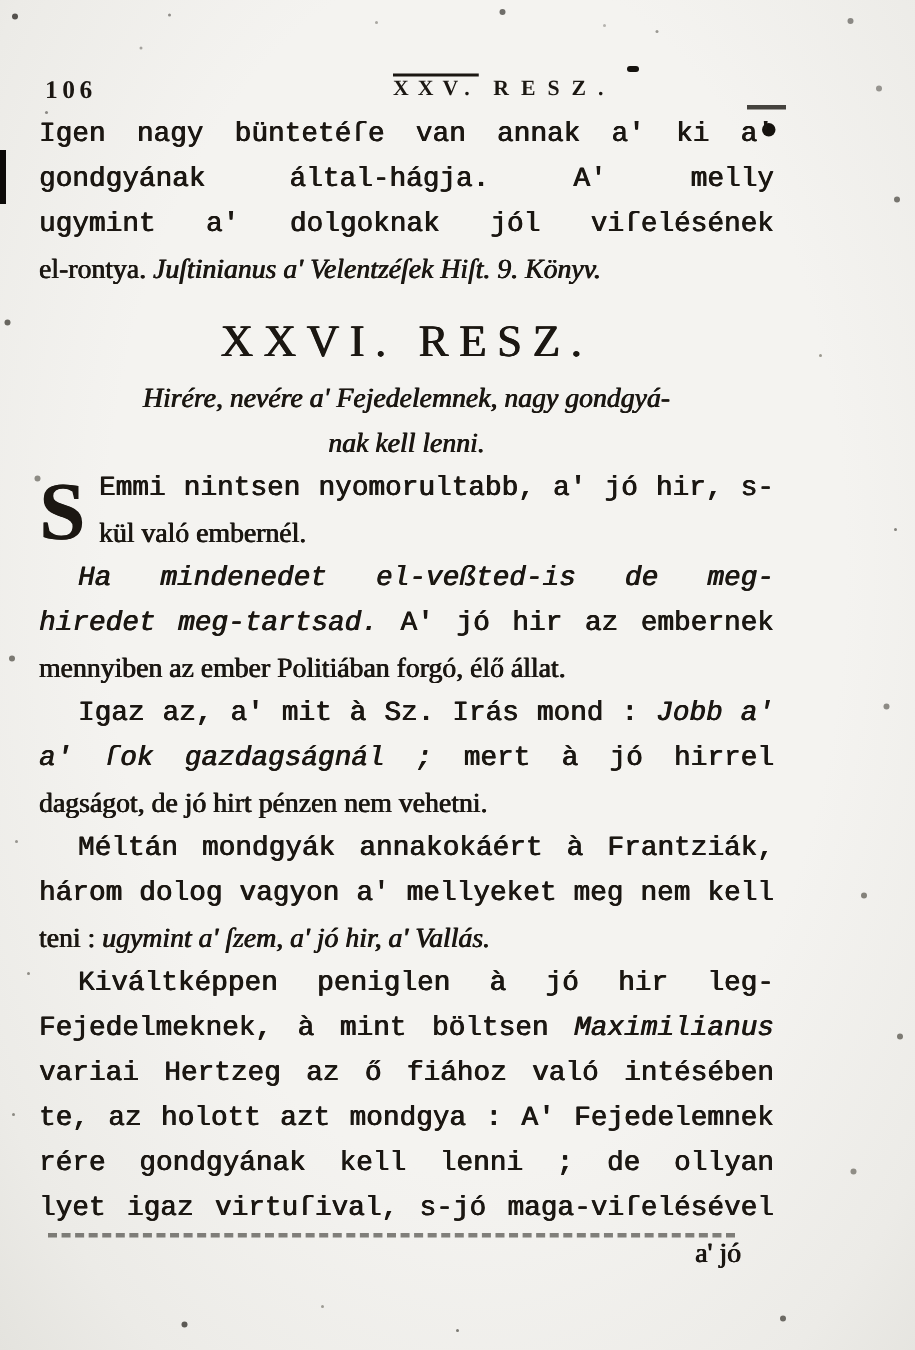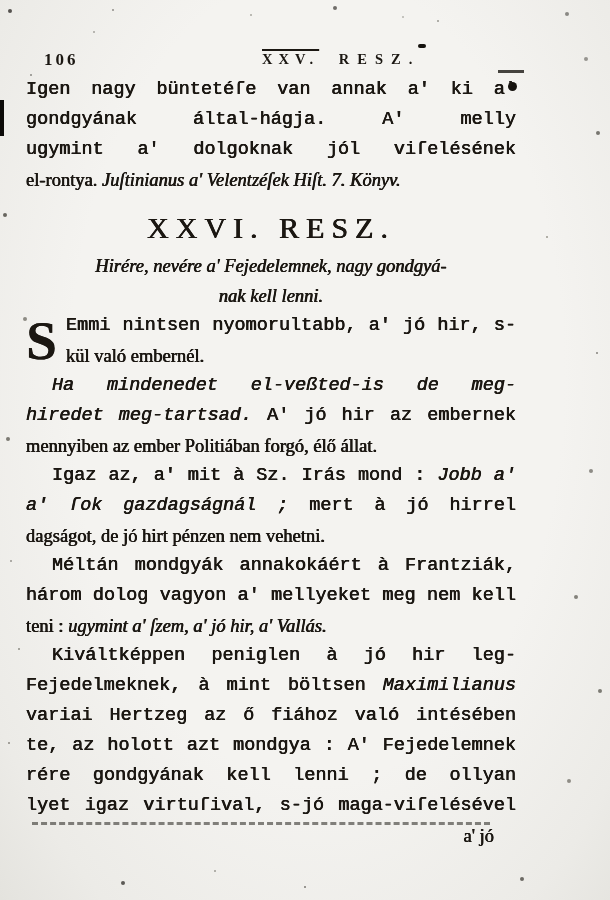--- a/index.html
+++ b/index.html
@@ -31,29 +31,29 @@
       10px 560px 0 0 #97958f, 575px 596px 0 1px #84827b, 18px 648px 0 0 #8e8c85,
       599px 690px 0 1px #7d7b74, 8px 742px 0 0 #8b8982, 568px 780px 0 1px #8f8d86,
       122px 882px 0 1px #5c5a55, 304px 886px 0 0 #7b7973, 521px 878px 0 1px #6c6a64,
       214px 870px 0 0 #9d9b94, 437px 20px 0 0 #9a9892, 250px 14px 0 0 #a9a7a1;
   }
   .speck-blob{position:absolute;background:#15120e;border-radius:50%;}
   .speck-bar{position:absolute;background:#0c0a08;}
 
   .headrow{position:absolute;top:48px;left:0;width:610px;height:22px;}
   .pagenum{
-    position:absolute;left:44px;top:2px;
+    position:absolute;left:30px;top:2px;
     font-size:17px;letter-spacing:3px;font-weight:bold;text-align:center;
   }
   .runhead{
     position:absolute;left:238px;top:3px;
     font-size:14.5px;font-weight:bold;letter-spacing:6px;white-space:nowrap;
   }
   .runhead .rh-num{text-decoration:overline;text-decoration-thickness:1.5px;margin-left:24px;}
-  .runhead .rh-word{margin-left:10px;letter-spacing:8px;text-align:center;}
+  .runhead .rh-word{letter-spacing:8px;text-align:center;}
 
   .textblock{
     position:absolute;top:75px;left:26px;width:490px;
     font-size:18.5px;line-height:30px;
     text-shadow:0.35px 0 0 currentColor, -0.25px 0 0 currentColor;
   }
   .line{height:30px;overflow:hidden;text-align:left;}
   .line.stretch{text-align:justify;text-align-last:justify;font-family:Liberation Mono, monospace;}
   .line.center{text-align:center;text-align-last:center;}
   .line.right{text-align:right;text-align-last:right;padding-right:22px;box-sizing:border-box;}
@@ -92,21 +92,21 @@
     <div class="runhead">
       <span class="rh-num">XXV.</span>
       <span class="rh-word">RESZ.</span>
     </div>
   </div>
 
   <div class="textblock" id="textblock">
       <div class="line stretch"><span class="seg-r">Igen nagy büntetéſe van annak a' ki a' Tanátsnak paran-</span></div>
       <div class="line stretch"><span class="seg-r">gondgyának által-hágja.  A' melly tselekedetnek módgya</span></div>
       <div class="line stretch"><span class="seg-r">ugymint a' dolgoknak jól viſelésének alkalmatoſságát</span></div>
-      <div class="line"><span class="seg-r">el-rontya.   </span><span class="seg-i">Juſtinianus a' Velentzéſek Hiſt. 7. Könyv.</span></div>
+      <div class="line"><span class="seg-r">el-rontya.   </span><span class="seg-i">Juſtinianus a' Velentzéſek Hiſt. 9. Könyv.</span></div>
       <div class="heading">XXVI. RESZ.</div>
       <div class="line center"><span class="seg-i">Hirére, nevére a' Fejedelemnek, nagy gondgyá-</span></div>
       <div class="line center"><span class="seg-i">nak kell lenni.</span></div>
       <div class="dropcap-row">
         <span class="dropcap-letter">S</span>
         <div class="line stretch"><span class="seg-r">Emmi nintsen nyomorultabb, a' jó hir, s-név nél-</span></div>
         <div class="line"><span class="seg-r">kül való embernél.</span></div>
       </div>
       <div class="line stretch indent"><span class="seg-i">Ha mindenedet el-veßted-is de meg-emlekezzél, hogy</span></div>
       <div class="line stretch"><span class="seg-i">hiredet meg-tartsad.</span><span class="seg-r">  A' jó hir az embernek lelke, à</span></div>

